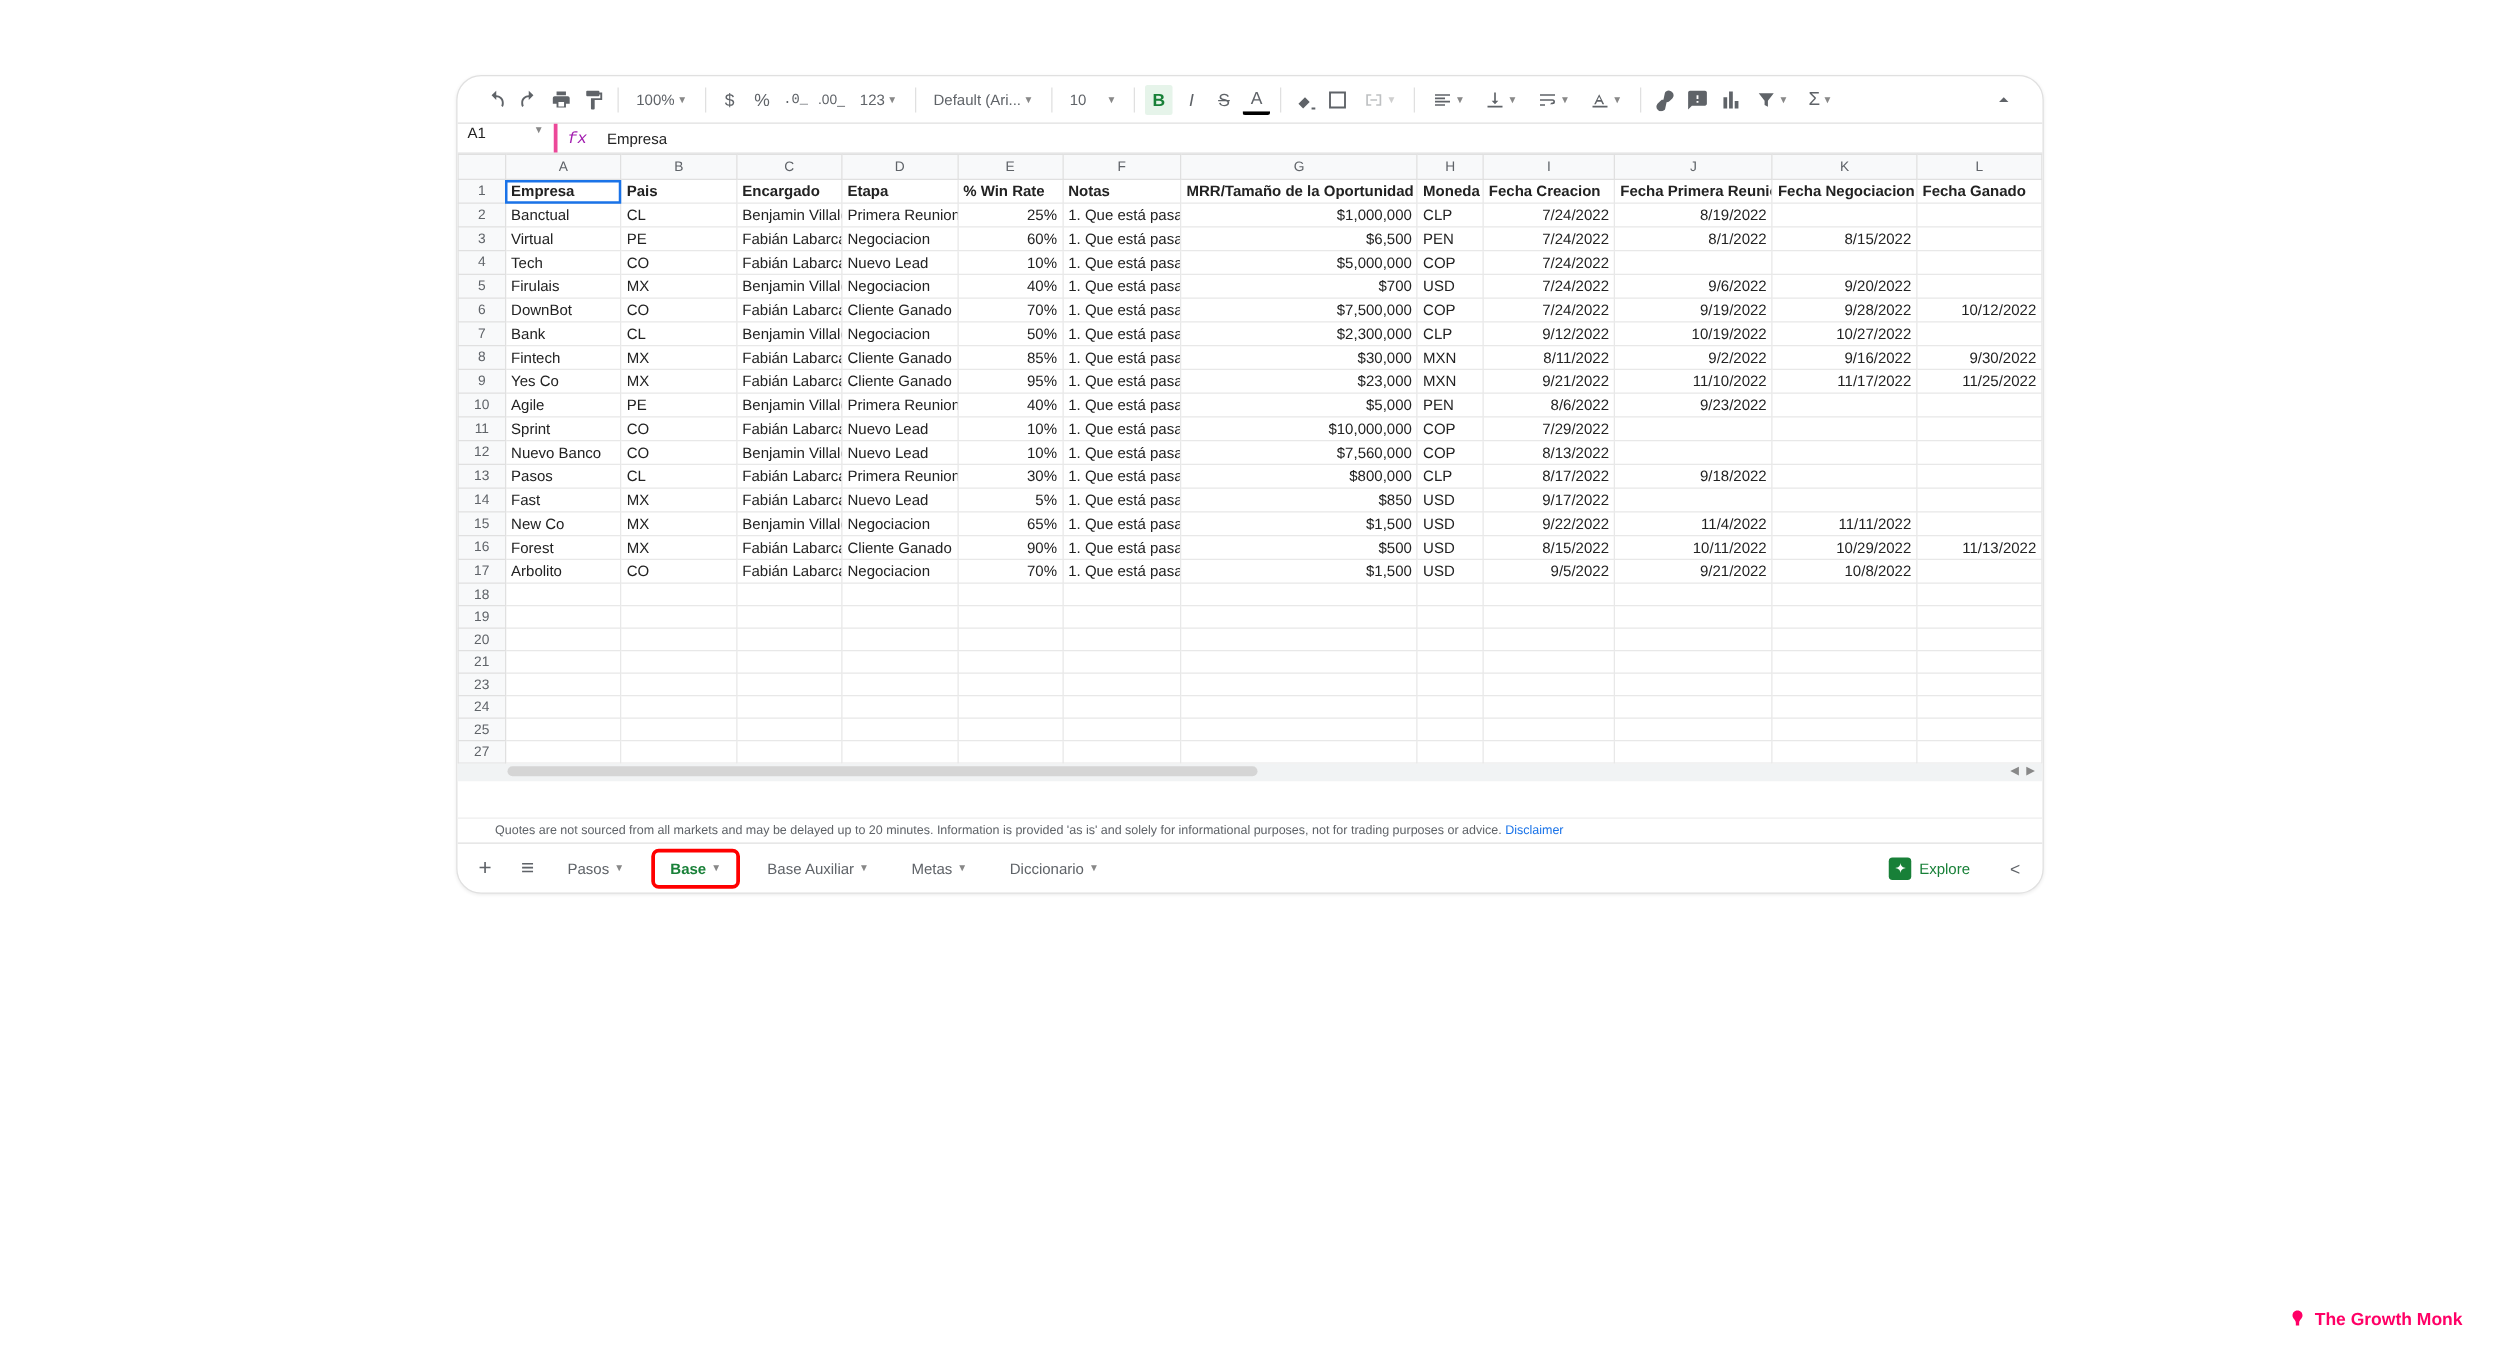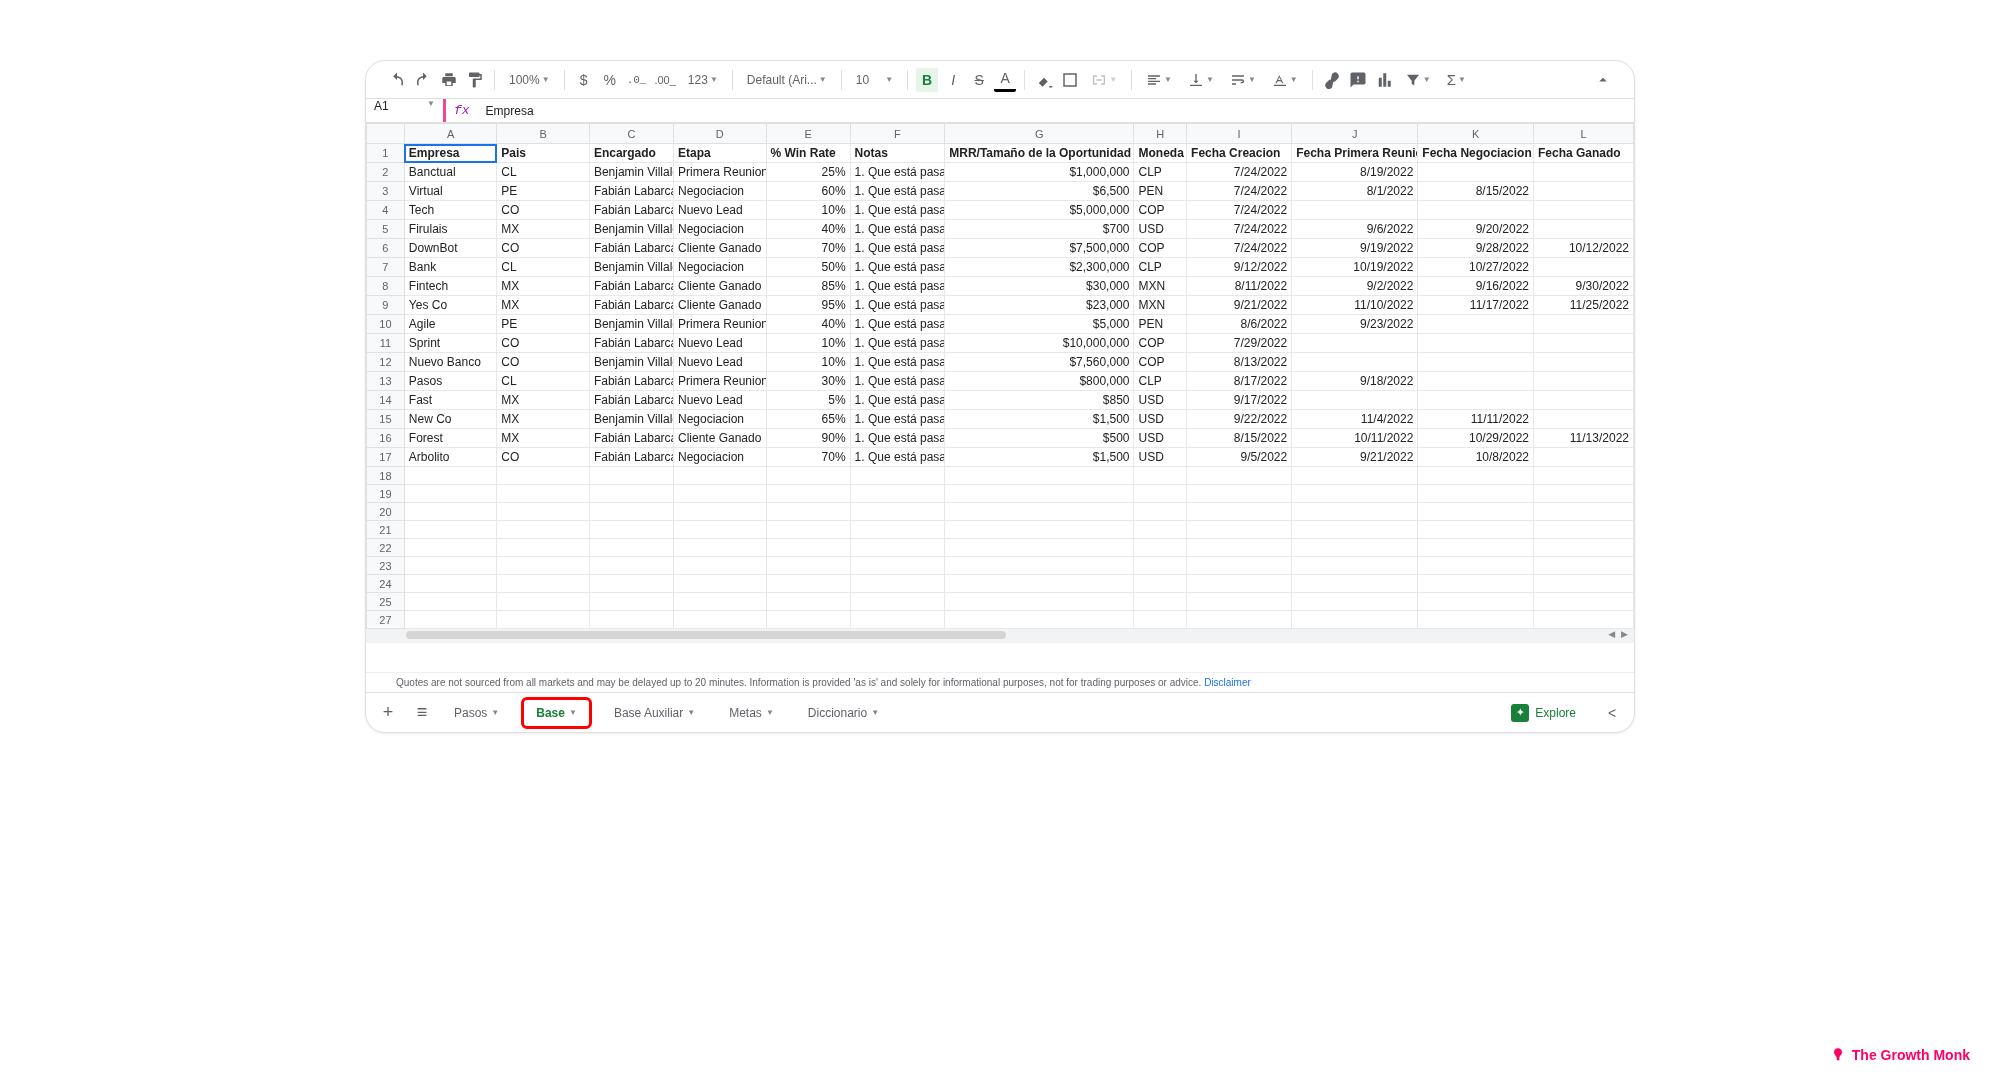--- a/index.html
+++ b/index.html
@@ -548,35 +548,20 @@
             <td class="cell"></td>
             <td class="cell"></td>
             <td class="cell"></td>
             <td class="cell"></td>
             <td class="cell"></td>
             <td class="cell"></td>
             <td class="cell"></td>
             <td class="cell"></td>
           </tr>
           <tr>
-            <td class="rownum">22</td>
-            <td class="cell"></td>
-            <td class="cell"></td>
-            <td class="cell"></td>
-            <td class="cell"></td>
-            <td class="cell"></td>
-            <td class="cell"></td>
-            <td class="cell"></td>
-            <td class="cell"></td>
-            <td class="cell"></td>
-            <td class="cell"></td>
-            <td class="cell"></td>
-            <td class="cell"></td>
-          </tr>
-          <tr>
             <td class="rownum">23</td>
             <td class="cell"></td>
             <td class="cell"></td>
             <td class="cell"></td>
             <td class="cell"></td>
             <td class="cell"></td>
             <td class="cell"></td>
             <td class="cell"></td>
             <td class="cell"></td>
             <td class="cell"></td>

